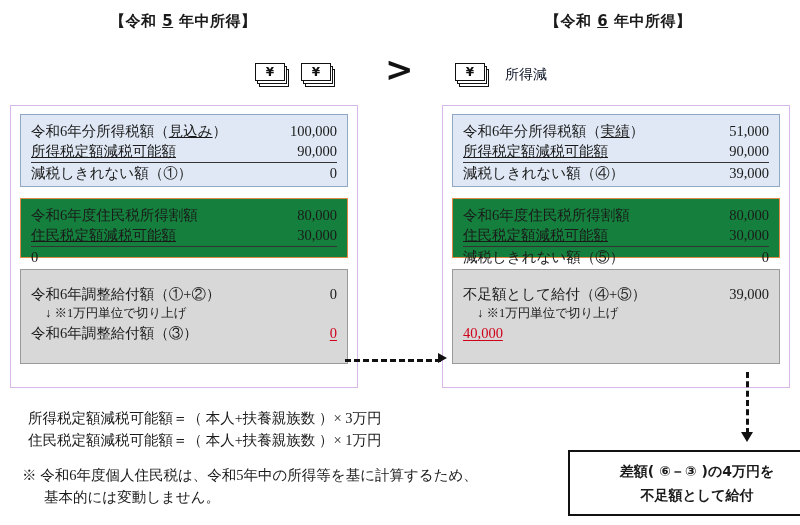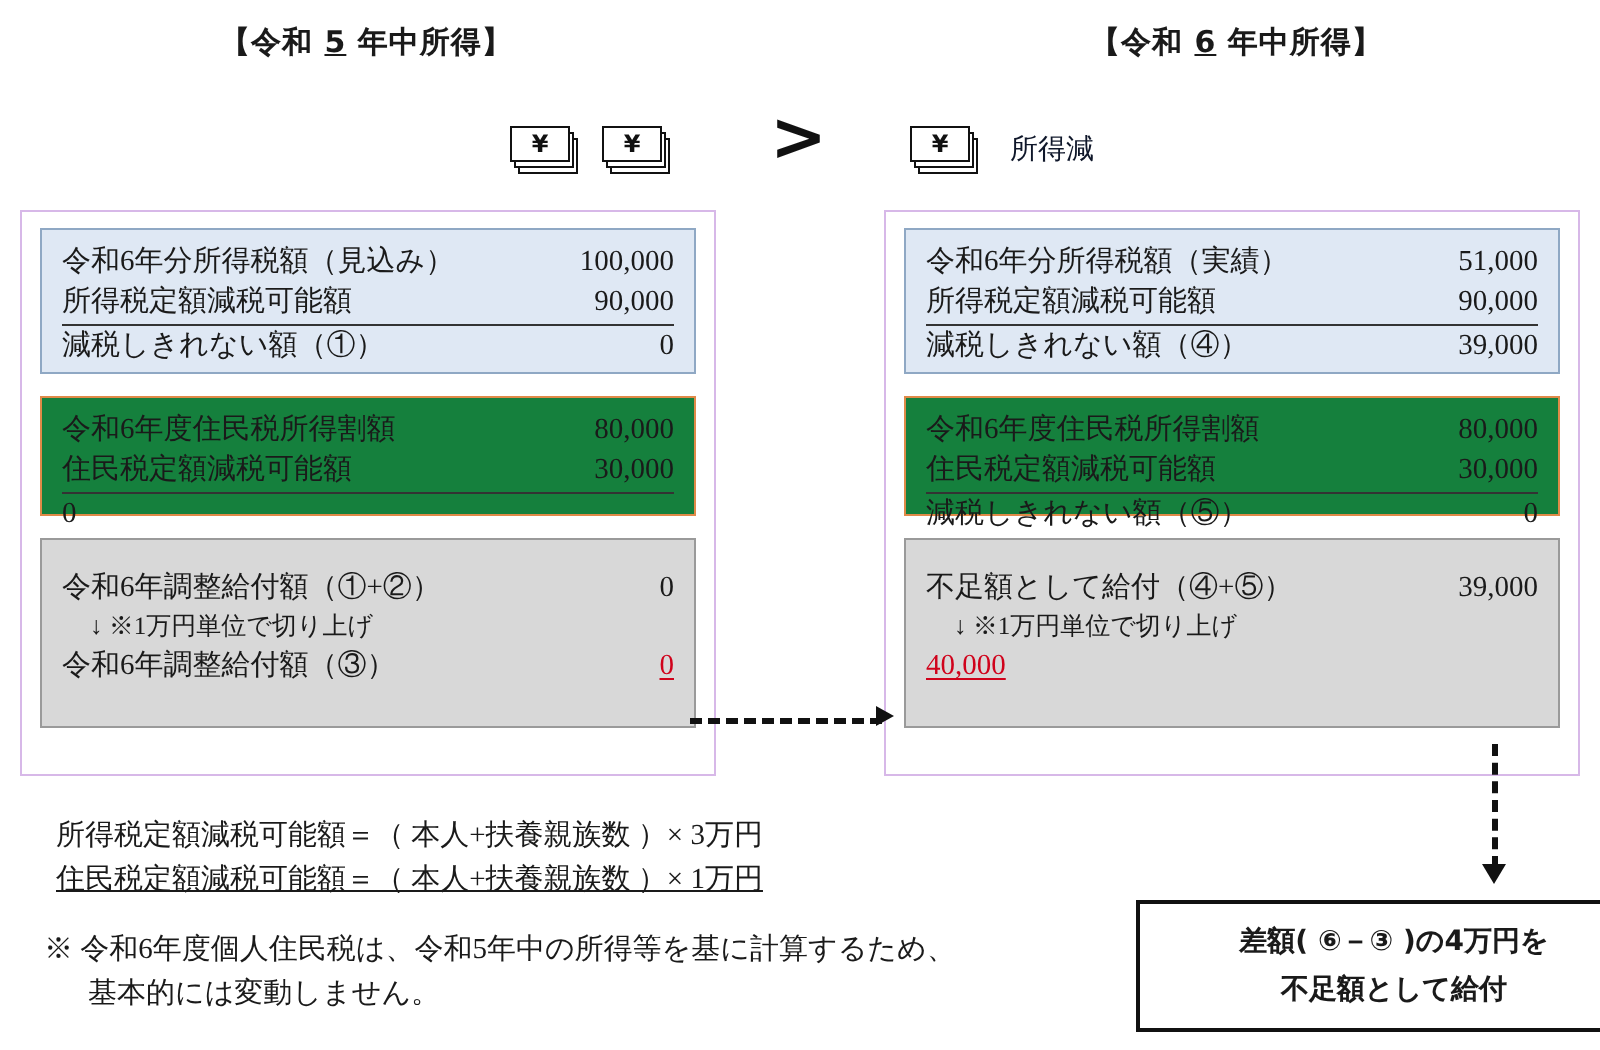--- a/index.html
+++ b/index.html
@@ -128,21 +128,21 @@
     display: flex;
     justify-content: space-between;
     align-items: baseline;
     font-size: 14.5px;
     line-height: 20px;
     white-space: nowrap;
   }
   .row .lbl { }
   .row .val { font-family: Liberation Serif, serif; }
   .row.ruled { border-bottom: 1.2px solid #333; padding-bottom: 1px; }
-  .u { }
+  .u { text-decoration: underline; }
 
   .val.red {
     color: #d0021b;
     text-decoration: underline;
     text-underline-offset: 2px;
   }
 
   .note-arrow {
     font-size: 12.5px;
     line-height: 19px;
@@ -152,21 +152,21 @@
 
   
   .formula {
     position: absolute;
     left: 28px;
     font-size: 14.5px;
     line-height: 21px;
     white-space: nowrap;
   }
   #formula-1 { top: 408px; }
-  #formula-2 { top: 430px; text-decoration: underline; }
+  #formula-2 { top: 430px; }
 
   .footnote {
     position: absolute;
     left: 22px;
     top: 464px;
     font-size: 14.5px;
     line-height: 22px;
     white-space: nowrap;
   }
   .footnote .l2 { padding-left: 22px; display: block; }

